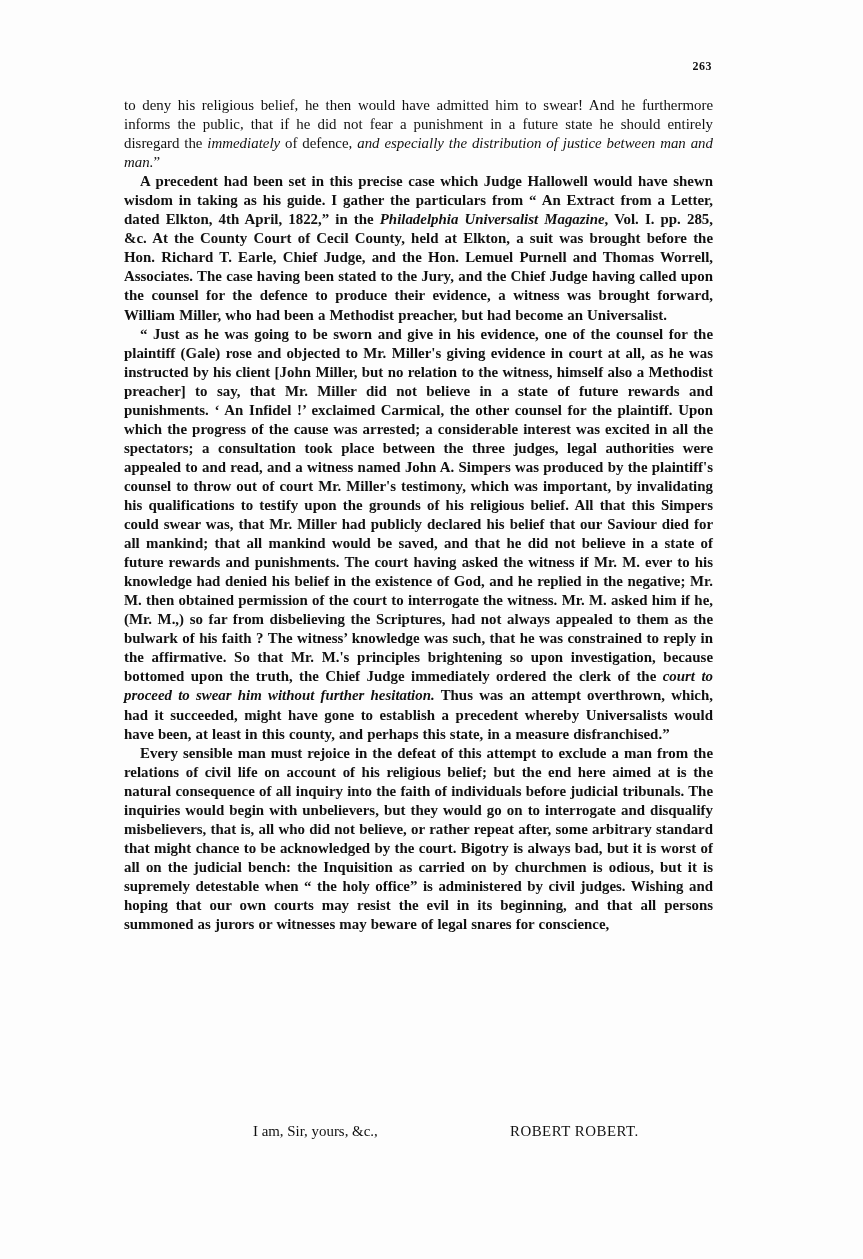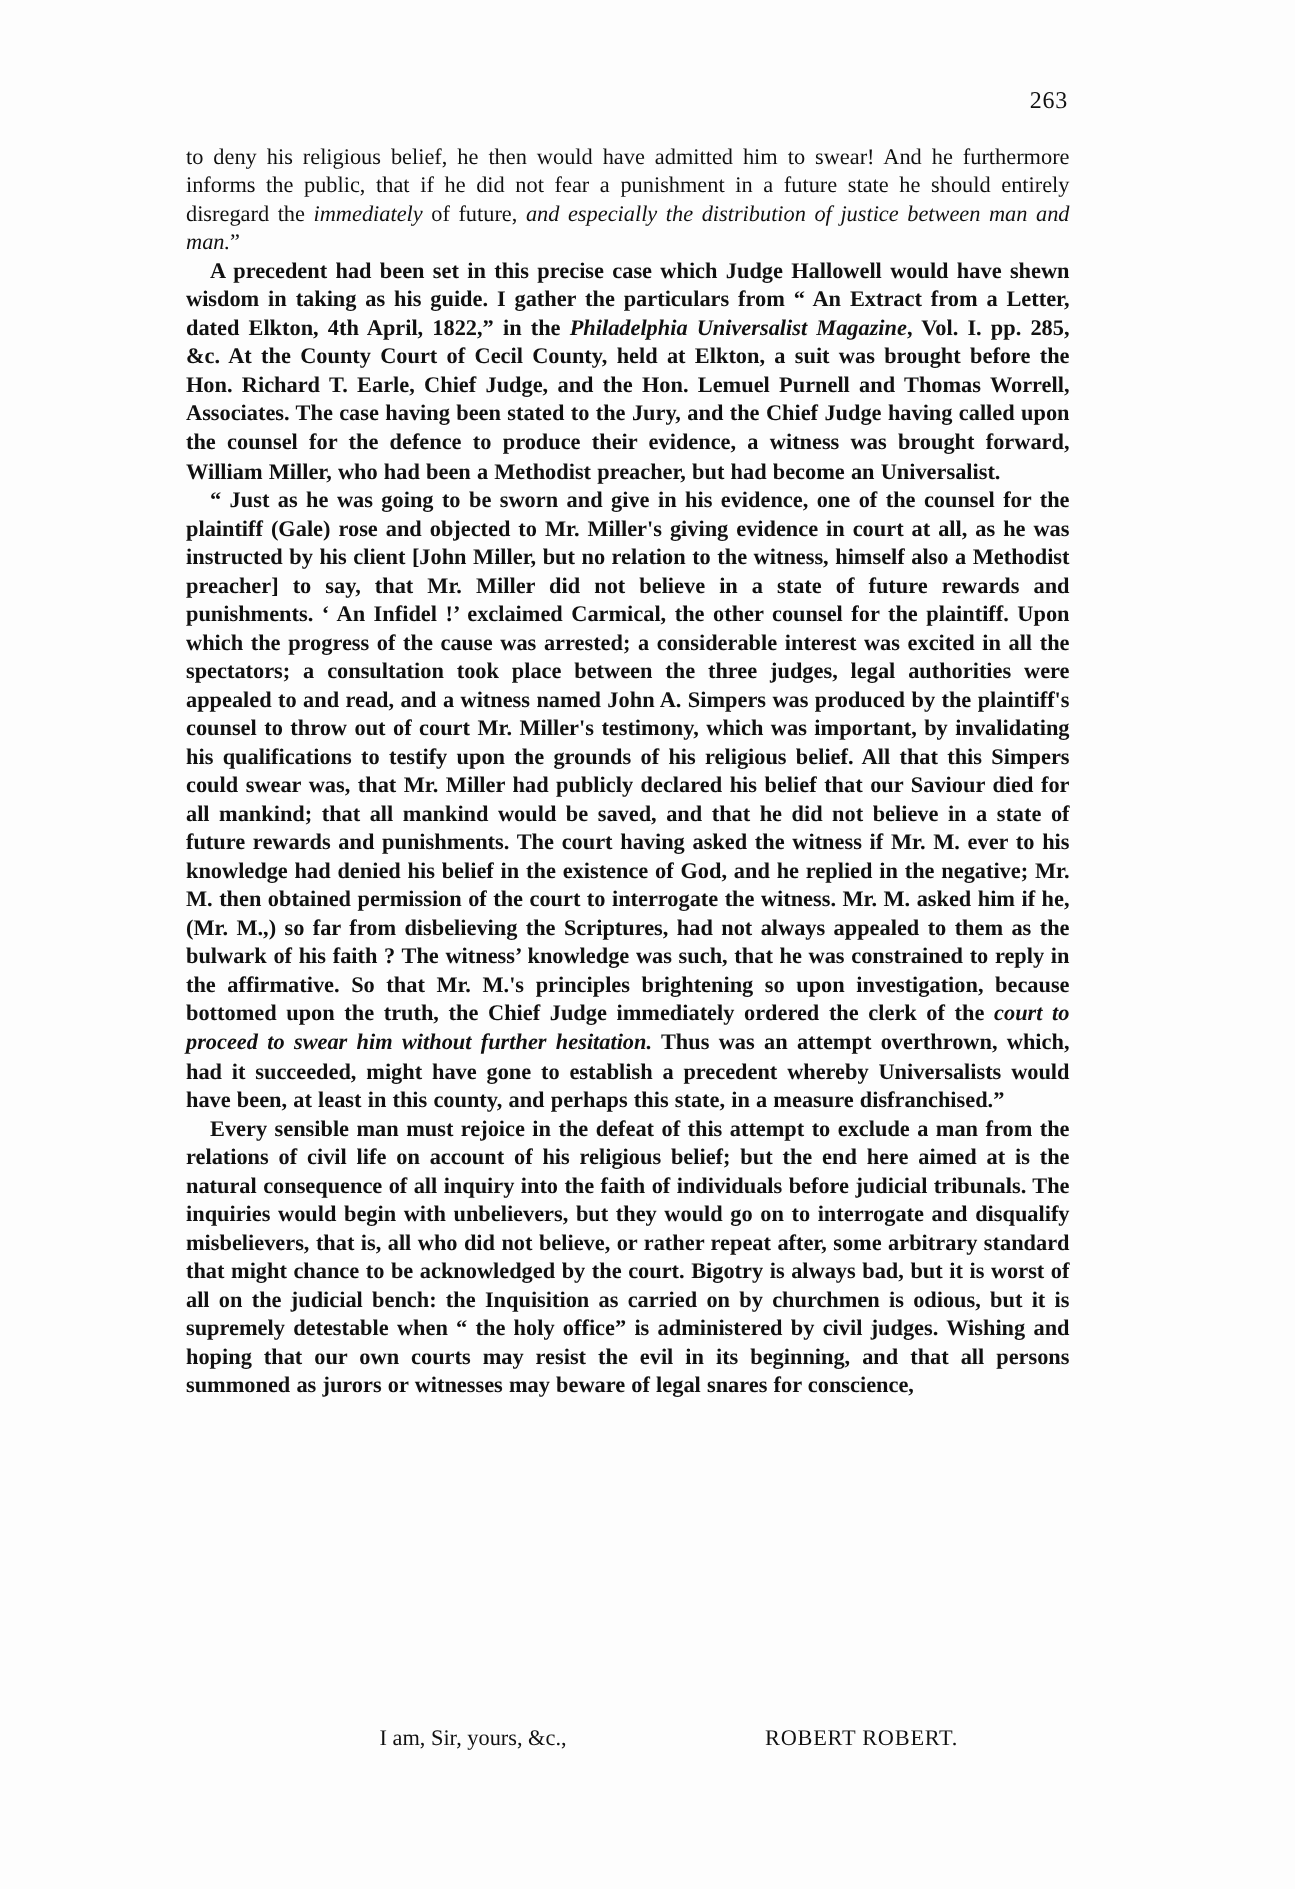--- a/index.html
+++ b/index.html
@@ -36,22 +36,22 @@
     font-style: italic;
     font-weight: bold;
     font-size: 15.5px;
     letter-spacing: 0.3px;
     white-space: nowrap;
   }
   .running-head .rh-folio {
     position: absolute;
     right: 0;
     top: 1px;
-    font-weight: normal;
-    font-size: 16px;
+    font-weight: bold;
+    font-size: 12px;
     letter-spacing: 0.5px;
   }
   
   .textblock {
     position: absolute;
     left: 124px;
     top: 96px;
     width: 589px;
   }
   p.para {
@@ -73,21 +73,20 @@
   }
   
   .signature {
     position: absolute;
     left: 124px;
     top: 1122px;
     width: 589px;
     height: 22px;
     font-size: 14.9px;
     line-height: 19px;
-    margin-top: 28px;
   }
   .signature .sig-closing {
     position: absolute;
     left: 129px;
     top: 0;
     white-space: nowrap;
   }
   .signature .sig-name {
     position: absolute;
     left: 386px;
@@ -100,21 +99,21 @@
 <body>
 
 <div class="page">
 
   <div class="running-head">
     <div class="rh-folio">263</div>
   </div>
 
   <div class="textblock">
 
-    <p class="para"><span>to deny his religious belief, he then would have admitted him to swear! And he furthermore informs the public, that if he did not fear a punishment in a future state he should entirely disregard the </span><em>immediately</em><span> of future, </span><em>and especially the distribution of justice between man and man.</em><span>”</span></p>
+    <p class="para"><span>to deny his religious belief, he then would have admitted him to swear! And he furthermore informs the public, that if he did not fear a punishment in a future state he should entirely disregard the </span><em>immediately</em><span> of defence, </span><em>and especially the distribution of justice between man and man.</em><span>”</span></p>
 
     <p class="para indent"><span>A precedent had been set in this precise case which Judge Hallowell would have shewn wisdom in taking as his guide.  I gather the particulars from “ An Extract from a Letter, dated Elkton, 4th April, 1822,” in the </span><em>Philadelphia Universalist Magazine</em><span>, Vol. I. pp. 285, &amp;c.  At the County Court of Cecil County, held at Elkton, a suit was brought before the Hon. Richard T. Earle, Chief Judge, and the Hon. Lemuel Purnell and Thomas Worrell, Associates.  The case having been stated to the Jury, and the Chief Judge having called upon the counsel for the defence to produce their evidence, a witness was brought forward, William Miller, who had been a Methodist preacher, but had become an Universalist.</span></p>
 
     <p class="para indent"><span>“ Just as he was going to be sworn and give in his evidence, one of the counsel for the plaintiff (Gale) rose and objected to Mr. Miller's giving evidence in court at all, as he was instructed by his client [John Miller, but no relation to the witness, himself also a Methodist preacher] to say, that Mr. Miller did not believe in a state of future rewards and punishments.  ‘ An Infidel !’ exclaimed Carmical, the other counsel for the plaintiff.  Upon which the progress of the cause was arrested; a considerable interest was excited in all the spectators; a consultation took place between the three judges, legal authorities were appealed to and read, and a witness named John A. Simpers was produced by the plaintiff's counsel to throw out of court Mr. Miller's testimony, which was important, by invalidating his qualifications to testify upon the grounds of his religious belief.  All that this Simpers could swear was, that Mr. Miller had publicly declared his belief that our Saviour died for all mankind; that all mankind would be saved, and that he did not believe in a state of future rewards and punishments. The court having asked the witness if Mr. M. ever to his knowledge had denied his belief in the existence of God, and he replied in the negative; Mr. M. then obtained permission of the court to interrogate the witness. Mr. M. asked him if he, (Mr. M.,) so far from disbelieving the Scriptures, had not always appealed to them as the bulwark of his faith ?  The witness’ knowledge was such, that he was constrained to reply in the affirmative. So that Mr. M.'s principles brightening so upon investigation, because bottomed upon the truth, the Chief Judge immediately ordered the clerk of the </span><em>court to proceed to swear him without further hesitation.</em><span>  Thus was an attempt overthrown, which, had it succeeded, might have gone to establish a precedent whereby Universalists would have been, at least in this county, and perhaps this state, in a measure disfranchised.”</span></p>
 
     <p class="para indent"><span>Every sensible man must rejoice in the defeat of this attempt to exclude a man from the relations of civil life on account of his religious belief; but the end here aimed at is the natural consequence of all inquiry into the faith of individuals before judicial tribunals.  The inquiries would begin with unbelievers, but they would go on to interrogate and disqualify misbelievers, that is, all who did not believe, or rather repeat after, some arbitrary standard that might chance to be acknowledged by the court.  Bigotry is always bad, but it is worst of all on the judicial bench: the Inquisition as carried on by churchmen is odious, but it is supremely detestable when “ the holy office” is administered by civil judges.  Wishing and hoping that our own courts may resist the evil in its beginning, and that all persons summoned as jurors or witnesses may beware of legal snares for conscience,</span></p>
 
   </div>
 
   <div class="signature">

